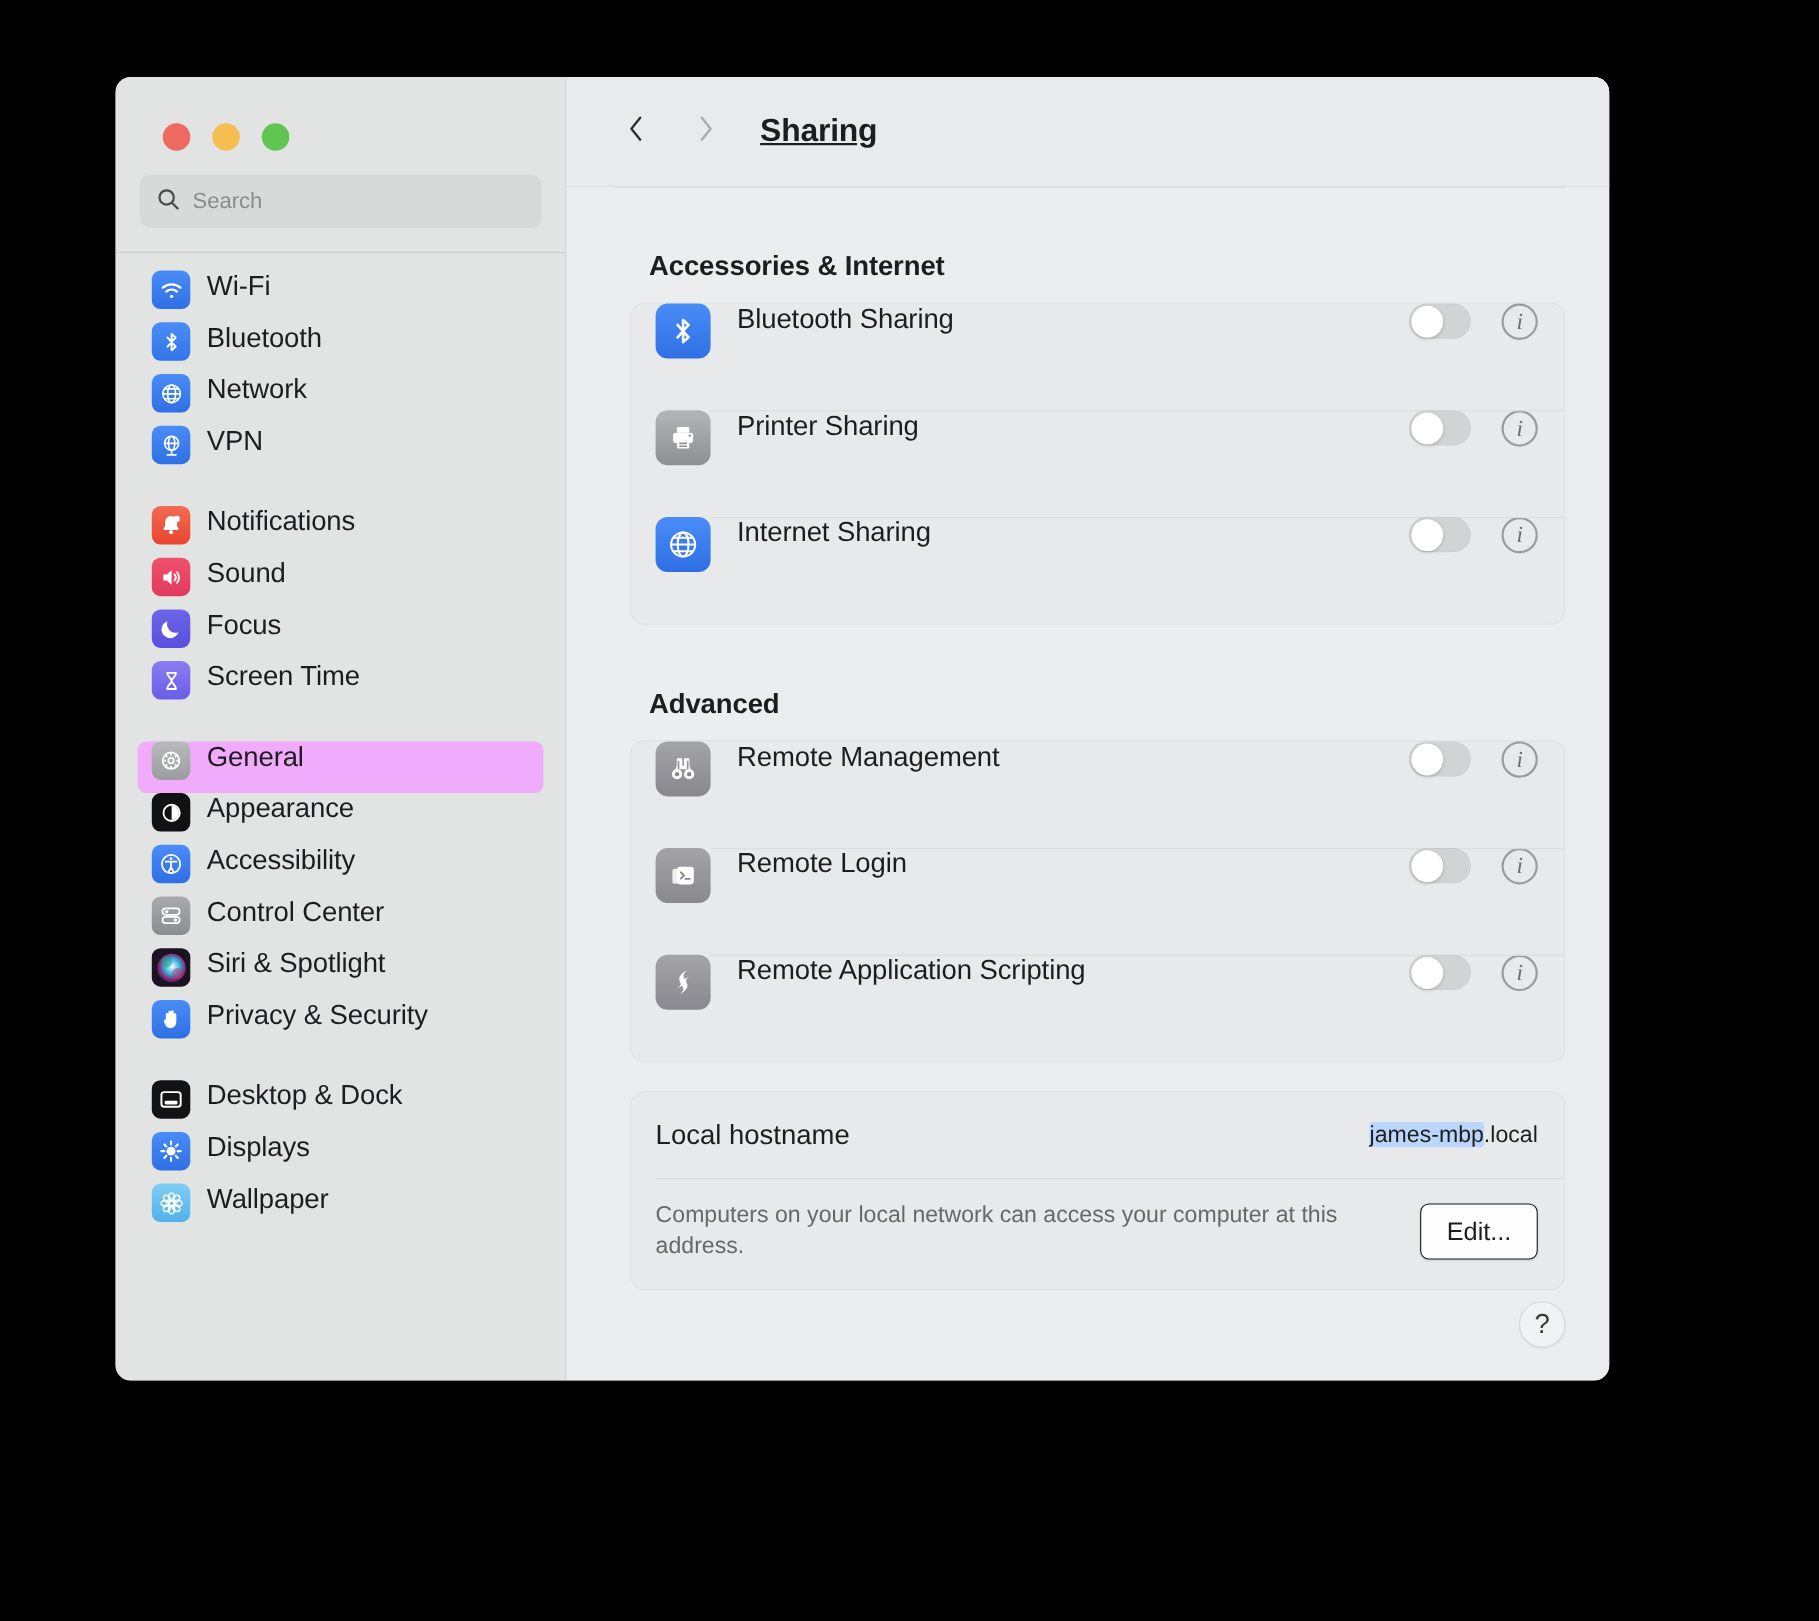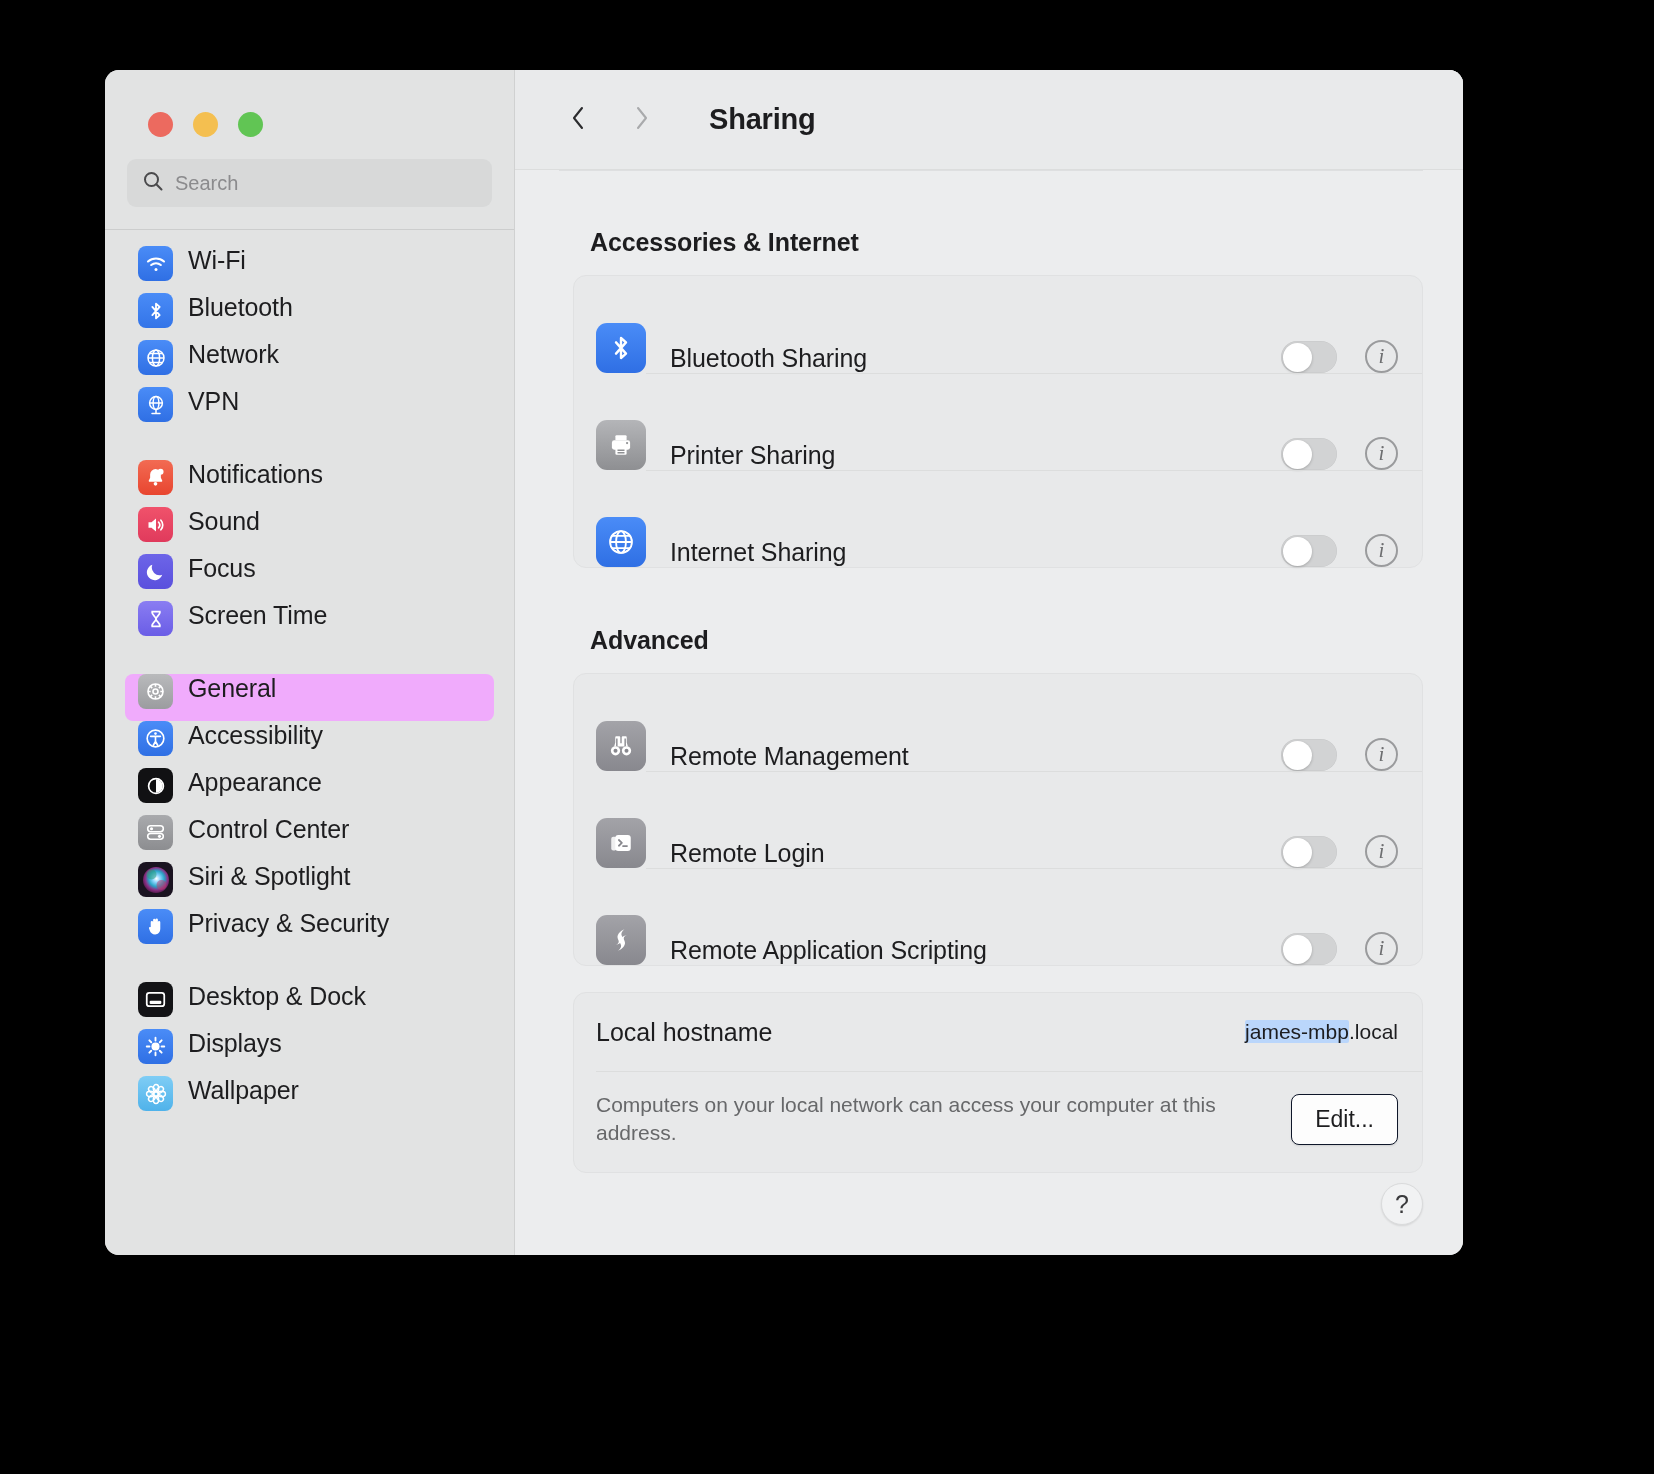--- a/index.html
+++ b/index.html
@@ -114,22 +114,23 @@
   }
   .navbtn {
     width: 40px; height: 40px;
     display: flex; align-items: center; justify-content: center;
     cursor: default;
   }
   .toolbar-title {
     font-size: 29px;
     font-weight: 700;
     color: #1d1d1f;
-    margin-left: 26px;
+    margin-left: 8px;
     letter-spacing: -0.2px;
+    text-decoration: underline;
   }
   .content {
     flex: 1 1 auto;
     padding: 0 40px 0 58px;
     position: relative;
     overflow: hidden;
   }
   .scroll-hint {
     position: absolute;
     left: 44px; right: 40px; top: 0;
@@ -143,21 +144,21 @@
     margin: 58px 0 18px 17px;
     letter-spacing: -0.1px;
   }
   .card {
     background: #e8e9ea;
     border-radius: 13px;
     border: 1px solid #e0e1e2;
   }
   .row {
     display: flex;
-    align-items: flex-end;
+    align-items: flex-start;
     height: 97px;
     padding: 0 24px 0 22px;
     position: relative;
   }
   .row + .row::before {
     content: "";
     position: absolute;
     left: 72px; right: 0; top: 0;
     height: 1px;
     background: #dcdddd;
@@ -389,37 +390,37 @@
           <div class="app-icon" style="background:linear-gradient(180deg,#b9babc,#9b9c9f);">
             <svg width="25" height="25" viewBox="0 0 24 24" fill="none" stroke="#fff" stroke-width="1.6">
               <circle cx="12" cy="12" r="7.2"></circle>
               <circle cx="12" cy="12" r="2.4"></circle>
               <path d="M12 4.8v2.6M12 16.6v2.6M4.8 12h2.6M16.6 12h2.6M6.9 6.9l1.9 1.9M15.2 15.2l1.9 1.9M17.1 6.9l-1.9 1.9M8.8 15.2l-1.9 1.9"></path>
             </svg>
           </div>
           <span class="nav-label">General</span>
         </div>
         <div class="nav-item">
+          <div class="app-icon" style="background:#111113;">
+            <svg width="24" height="24" viewBox="0 0 24 24">
+              <circle cx="12" cy="12" r="7.4" fill="none" stroke="#fff" stroke-width="1.7"></circle>
+              <path d="M12 5.3a6.7 6.7 0 0 1 0 13.4z" fill="#fff"></path>
+            </svg>
+          </div>
+          <span class="nav-label">Appearance</span>
+        </div>
+        <div class="nav-item">
           <div class="app-icon" style="background:linear-gradient(180deg,#4a8cf7,#2f6fe4);">
             <svg width="25" height="25" viewBox="0 0 24 24" fill="none" stroke="#fff" stroke-width="1.6" stroke-linecap="round">
               <circle cx="12" cy="12" r="8"></circle>
               <circle cx="12" cy="7.3" r="1.25" fill="#fff" stroke="none"></circle>
               <path d="M7.3 9.9h9.4M12 9.9v5M12 14.9l-2.1 3.6M12 14.9l2.1 3.6"></path>
             </svg>
           </div>
           <span class="nav-label">Accessibility</span>
-        </div>
-        <div class="nav-item">
-          <div class="app-icon" style="background:#111113;">
-            <svg width="24" height="24" viewBox="0 0 24 24">
-              <circle cx="12" cy="12" r="7.4" fill="none" stroke="#fff" stroke-width="1.7"></circle>
-              <path d="M12 5.3a6.7 6.7 0 0 1 0 13.4z" fill="#fff"></path>
-            </svg>
-          </div>
-          <span class="nav-label">Appearance</span>
         </div>
         <div class="nav-item">
           <div class="app-icon" style="background:linear-gradient(180deg,#a9aaad,#8c8d90);">
             <svg width="25" height="25" viewBox="0 0 24 24" fill="none">
               <rect x="4.5" y="5.6" width="15" height="5.6" rx="2.8" fill="none" stroke="#fff" stroke-width="1.5"></rect>
               <circle cx="8.2" cy="8.4" r="1.5" fill="#fff"></circle>
               <rect x="4.5" y="12.9" width="15" height="5.6" rx="2.8" fill="none" stroke="#fff" stroke-width="1.5"></rect>
               <circle cx="15.8" cy="15.7" r="1.5" fill="#fff"></circle>
             </svg>
           </div>

